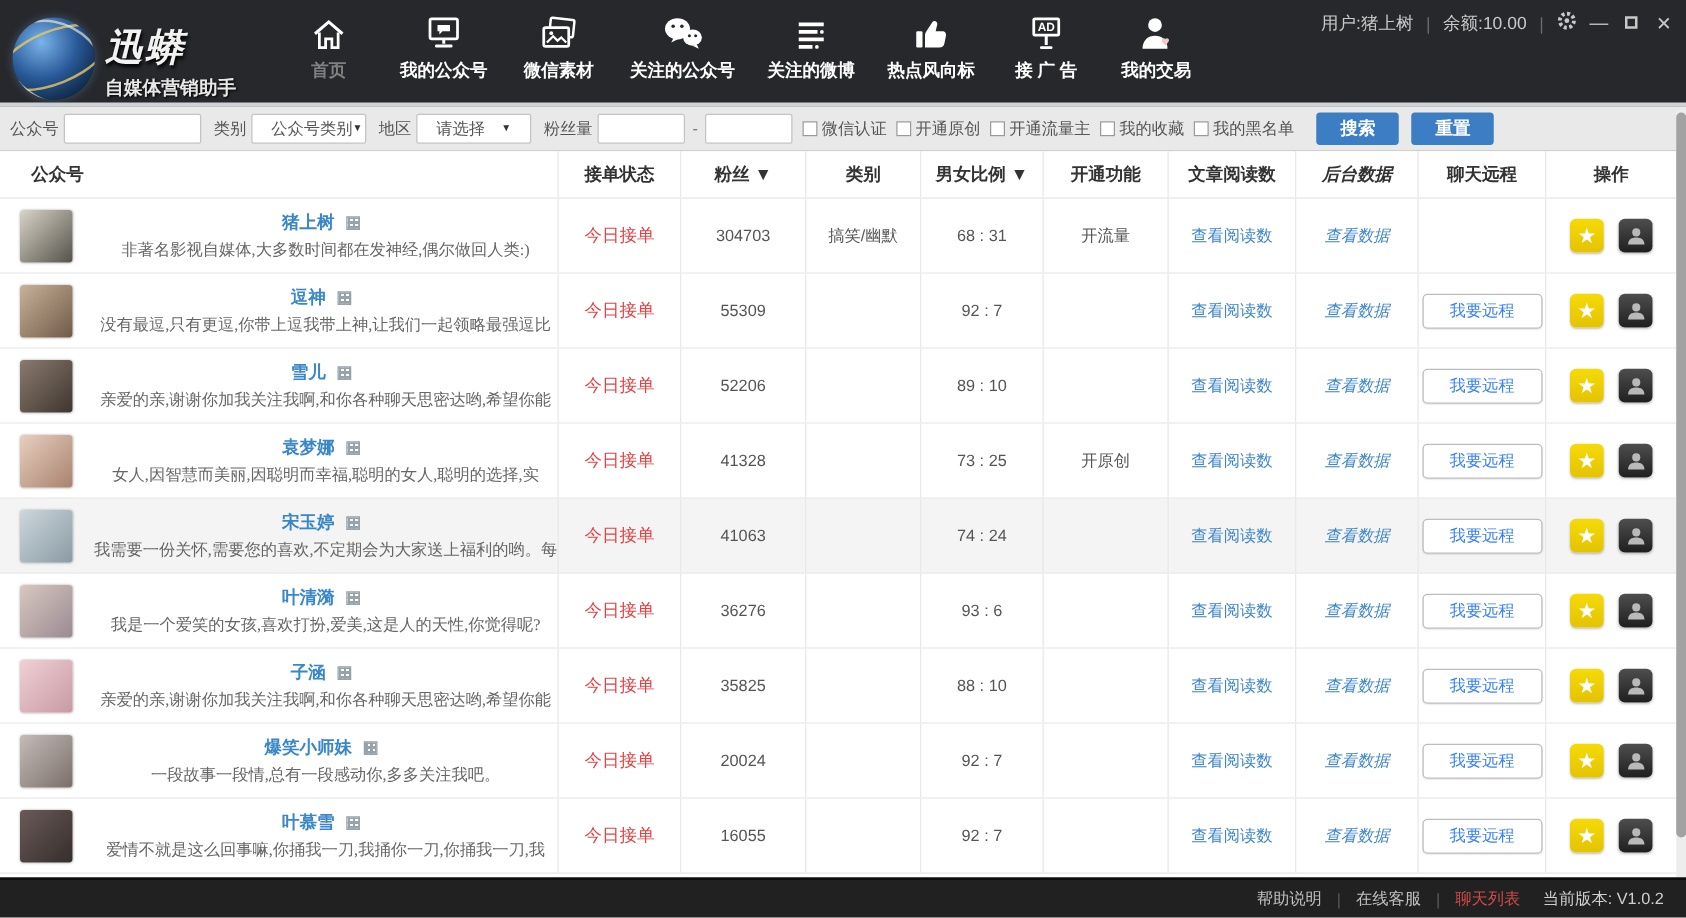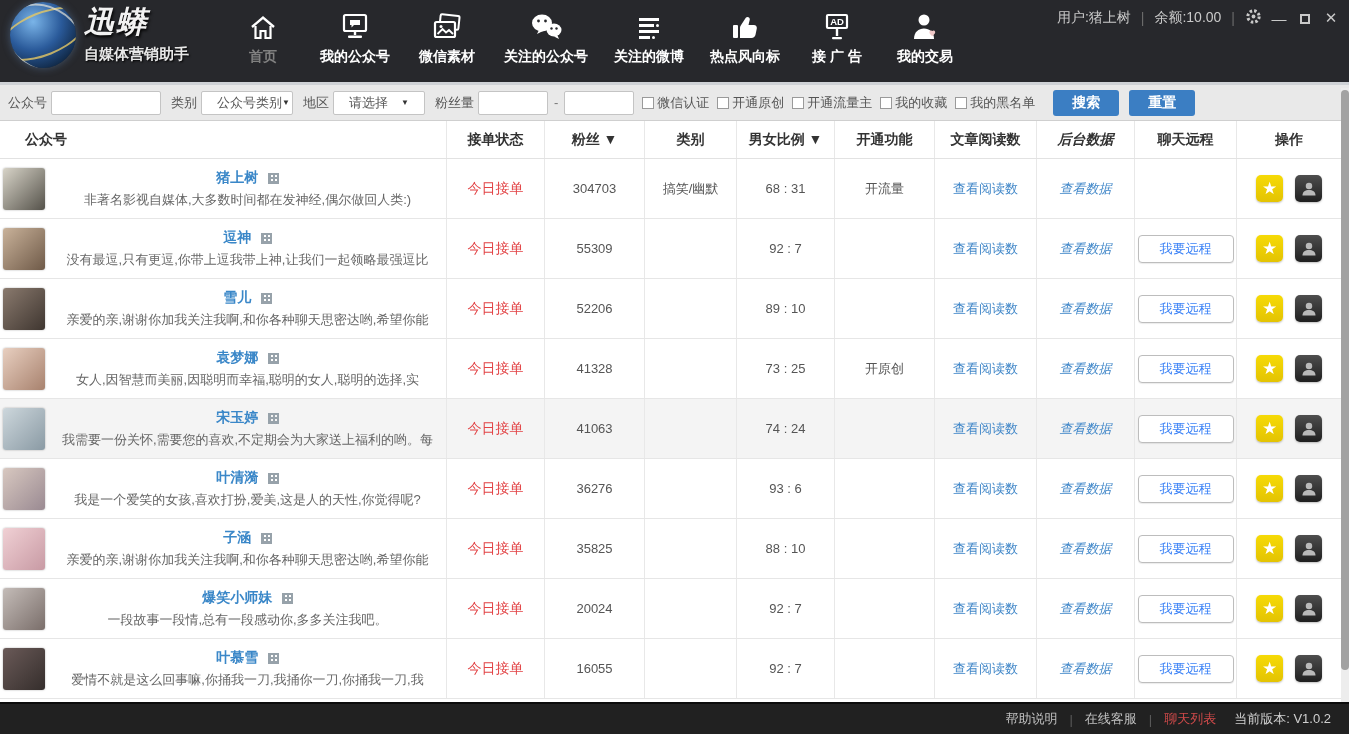--- a/index.html
+++ b/index.html
@@ -2,21 +2,21 @@
 <html><head>
 <meta charset="utf-8">
 <style>
   * { margin:0; padding:0; box-sizing:border-box; }
   html,body { width:1349px; height:734px; overflow:hidden;
     font-family:"Liberation Sans","DejaVu Sans",sans-serif; background:#fff; }
 
   
   .topbar { position:relative; height:85px; background:#27282c;
     border-bottom:3px solid #cfd2d6; }
-  .logo { position:absolute; left:10px; top:2px; display:flex; align-items:flex-start; gap:8px; }
+  .logo { position:absolute; left:10px; top:14px; display:flex; align-items:flex-end; gap:8px; }
   .globe { width:66px; height:66px; border-radius:50%;
     background:radial-gradient(circle at 35% 30%, #7ab4e8 0%, #2a5a9a 45%, #0c2038 85%);
     position:relative; overflow:hidden; box-shadow:0 0 8px rgba(120,170,230,.35); }
   .globe:before, .globe:after { content:""; position:absolute; border:2px solid rgba(230,200,100,.8);
     border-radius:50%; }
   .globe:before { width:90px; height:40px; left:-14px; top:10px; transform:rotate(-22deg); }
   .globe:after  { width:80px; height:60px; left:-8px; top:4px; transform:rotate(28deg);
     border-color:rgba(240,235,220,.65); }
   .logo-text .t1 { font-size:30px; font-weight:bold; font-style:italic; color:#f2f2f2;
     letter-spacing:2px; text-shadow:1px 2px 3px #000; }
@@ -56,41 +56,41 @@
   .fbtn { width:66px; height:26px; background:#3b7ec3; color:#fff; font-weight:bold;
     font-size:14px; border:none; border-radius:3px; margin-left:10px; cursor:pointer; }
 
   
   .table { width:1341px; }
   .thead { display:flex; height:38px; align-items:center; background:#fff;
     border-bottom:1px solid #e2e2e2; font-weight:bold; font-size:14px; color:#333; }
   .cell { display:flex; align-items:center; justify-content:center; height:100%;
     border-right:1px solid #e8e8e8; text-align:center; }
   .cell:last-child { border-right:none; }
-  .c-account{ width:447px; justify-content:flex-start; padding-left:3px; }
+  .c-account{ width:447px; justify-content:flex-start; padding-left:16px; }
   .thead .c-account{ padding-left:25px; }
   .c-status{ width:98px; } .c-fans{ width:100px; } .c-cat{ width:92px; }
   .c-ratio{ width:98px; } .c-feature{ width:100px; } .c-reads{ width:102px; }
   .c-backend{ width:98px;font-style:italic; } .c-remote{ width:102px; } .c-ops{ flex:1; }
 
   .row { display:flex; height:60px; background:#fff; border-bottom:1px solid #e6e6e6;
     font-size:13px; color:#555; }
   .row.hl { background:#f4f4f4; }
   .avatar { width:42px; height:42px; border-radius:3px; flex:0 0 42px; margin-right:10px;
     box-shadow:0 0 2px rgba(0,0,0,.35); }
   .acct-text { overflow:hidden; }
   .acct-name { font-size:14px; font-weight:bold; color:#3a87c8; cursor:pointer;
     display:inline-block; }
   .qr { display:inline-block; width:11px; height:11px; margin-left:6px;
     background:
       repeating-linear-gradient(0deg,#97a2aa 0 2px,transparent 2px 4px),
       repeating-linear-gradient(90deg,#97a2aa 0 2px,transparent 2px 4px);
     border:1px solid #97a2aa; vertical-align:middle; }
   .acct-desc { font-size:13px; color:#666; margin-top:4px; white-space:nowrap;
-    overflow:hidden; width:385px; }
+    overflow:hidden; width:385px;font-family:Liberation Serif, serif; }
   .status-txt { color:#e24345; font-size:14px; }
   .link { color:#3f86c8; cursor:pointer; }
   .remote-btn { width:96px; height:28px; background:#fff; border:1px solid #bdbdbd;
     border-radius:4px; color:#3b82f6; font-size:13px; cursor:pointer;
     box-shadow:0 1px 1px rgba(0,0,0,.08); }
   .op-star { width:27px; height:27px; border-radius:5px;
     background:linear-gradient(180deg,#f6da06,#e3c303); color:#fff; font-size:17px;
     display:flex; align-items:center; justify-content:center; cursor:pointer;
     margin-right:12px; box-shadow:0 1px 2px rgba(0,0,0,.25); }
   .op-user { width:27px; height:27px; border-radius:5px;

